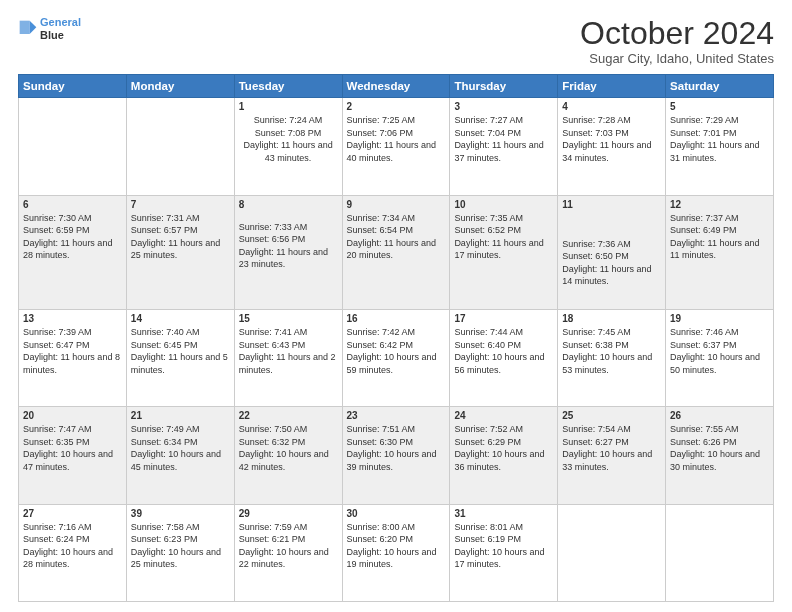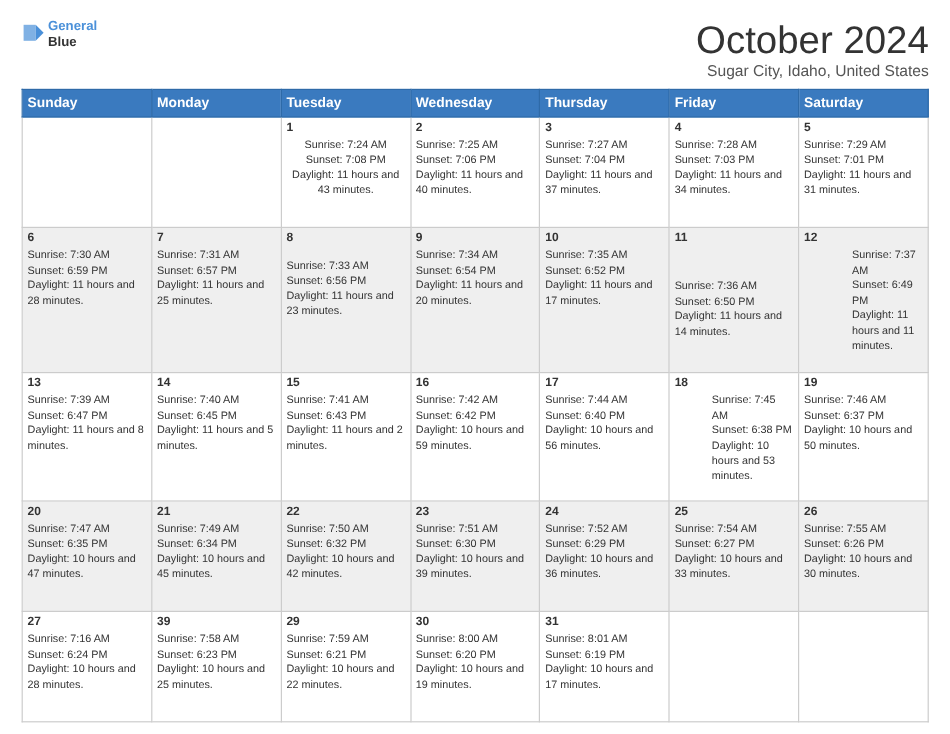--- a/index.html
+++ b/index.html
@@ -203,21 +203,21 @@
 Daylight: 11 hours and 17 minutes.</div>
           </td>
           <td>
             <span class="day-num">11</span>
             <div class="day-info" style="white-space: pre-line; margin-top: 28px;">Sunrise: 7:36 AM
 Sunset: 6:50 PM
 Daylight: 11 hours and 14 minutes.</div>
           </td>
           <td>
             <span class="day-num">12</span>
-            <div class="day-info" style="white-space: pre-line; margin-left: 40px;">Sunrise: 7:37 AM
+            <div class="day-info" style="white-space: pre-line;">Sunrise: 7:37 AM
 Sunset: 6:49 PM
 Daylight: 11 hours and 11 minutes.</div>
           </td>
         </tr>
         <tr>
           <td>
             <span class="day-num">13</span>
             <div class="day-info" style="white-space: pre-line;">Sunrise: 7:39 AM
 Sunset: 6:47 PM
 Daylight: 11 hours and 8 minutes.</div>
@@ -241,21 +241,21 @@
 Daylight: 10 hours and 59 minutes.</div>
           </td>
           <td>
             <span class="day-num">17</span>
             <div class="day-info" style="white-space: pre-line;">Sunrise: 7:44 AM
 Sunset: 6:40 PM
 Daylight: 10 hours and 56 minutes.</div>
           </td>
           <td>
             <span class="day-num">18</span>
-            <div class="day-info" style="white-space: pre-line; margin-left: 31px;">Sunrise: 7:45 AM
+            <div class="day-info" style="white-space: pre-line;">Sunrise: 7:45 AM
 Sunset: 6:38 PM
 Daylight: 10 hours and 53 minutes.</div>
           </td>
           <td>
             <span class="day-num">19</span>
             <div class="day-info" style="white-space: pre-line;">Sunrise: 7:46 AM
 Sunset: 6:37 PM
 Daylight: 10 hours and 50 minutes.</div>
           </td>
         </tr>

